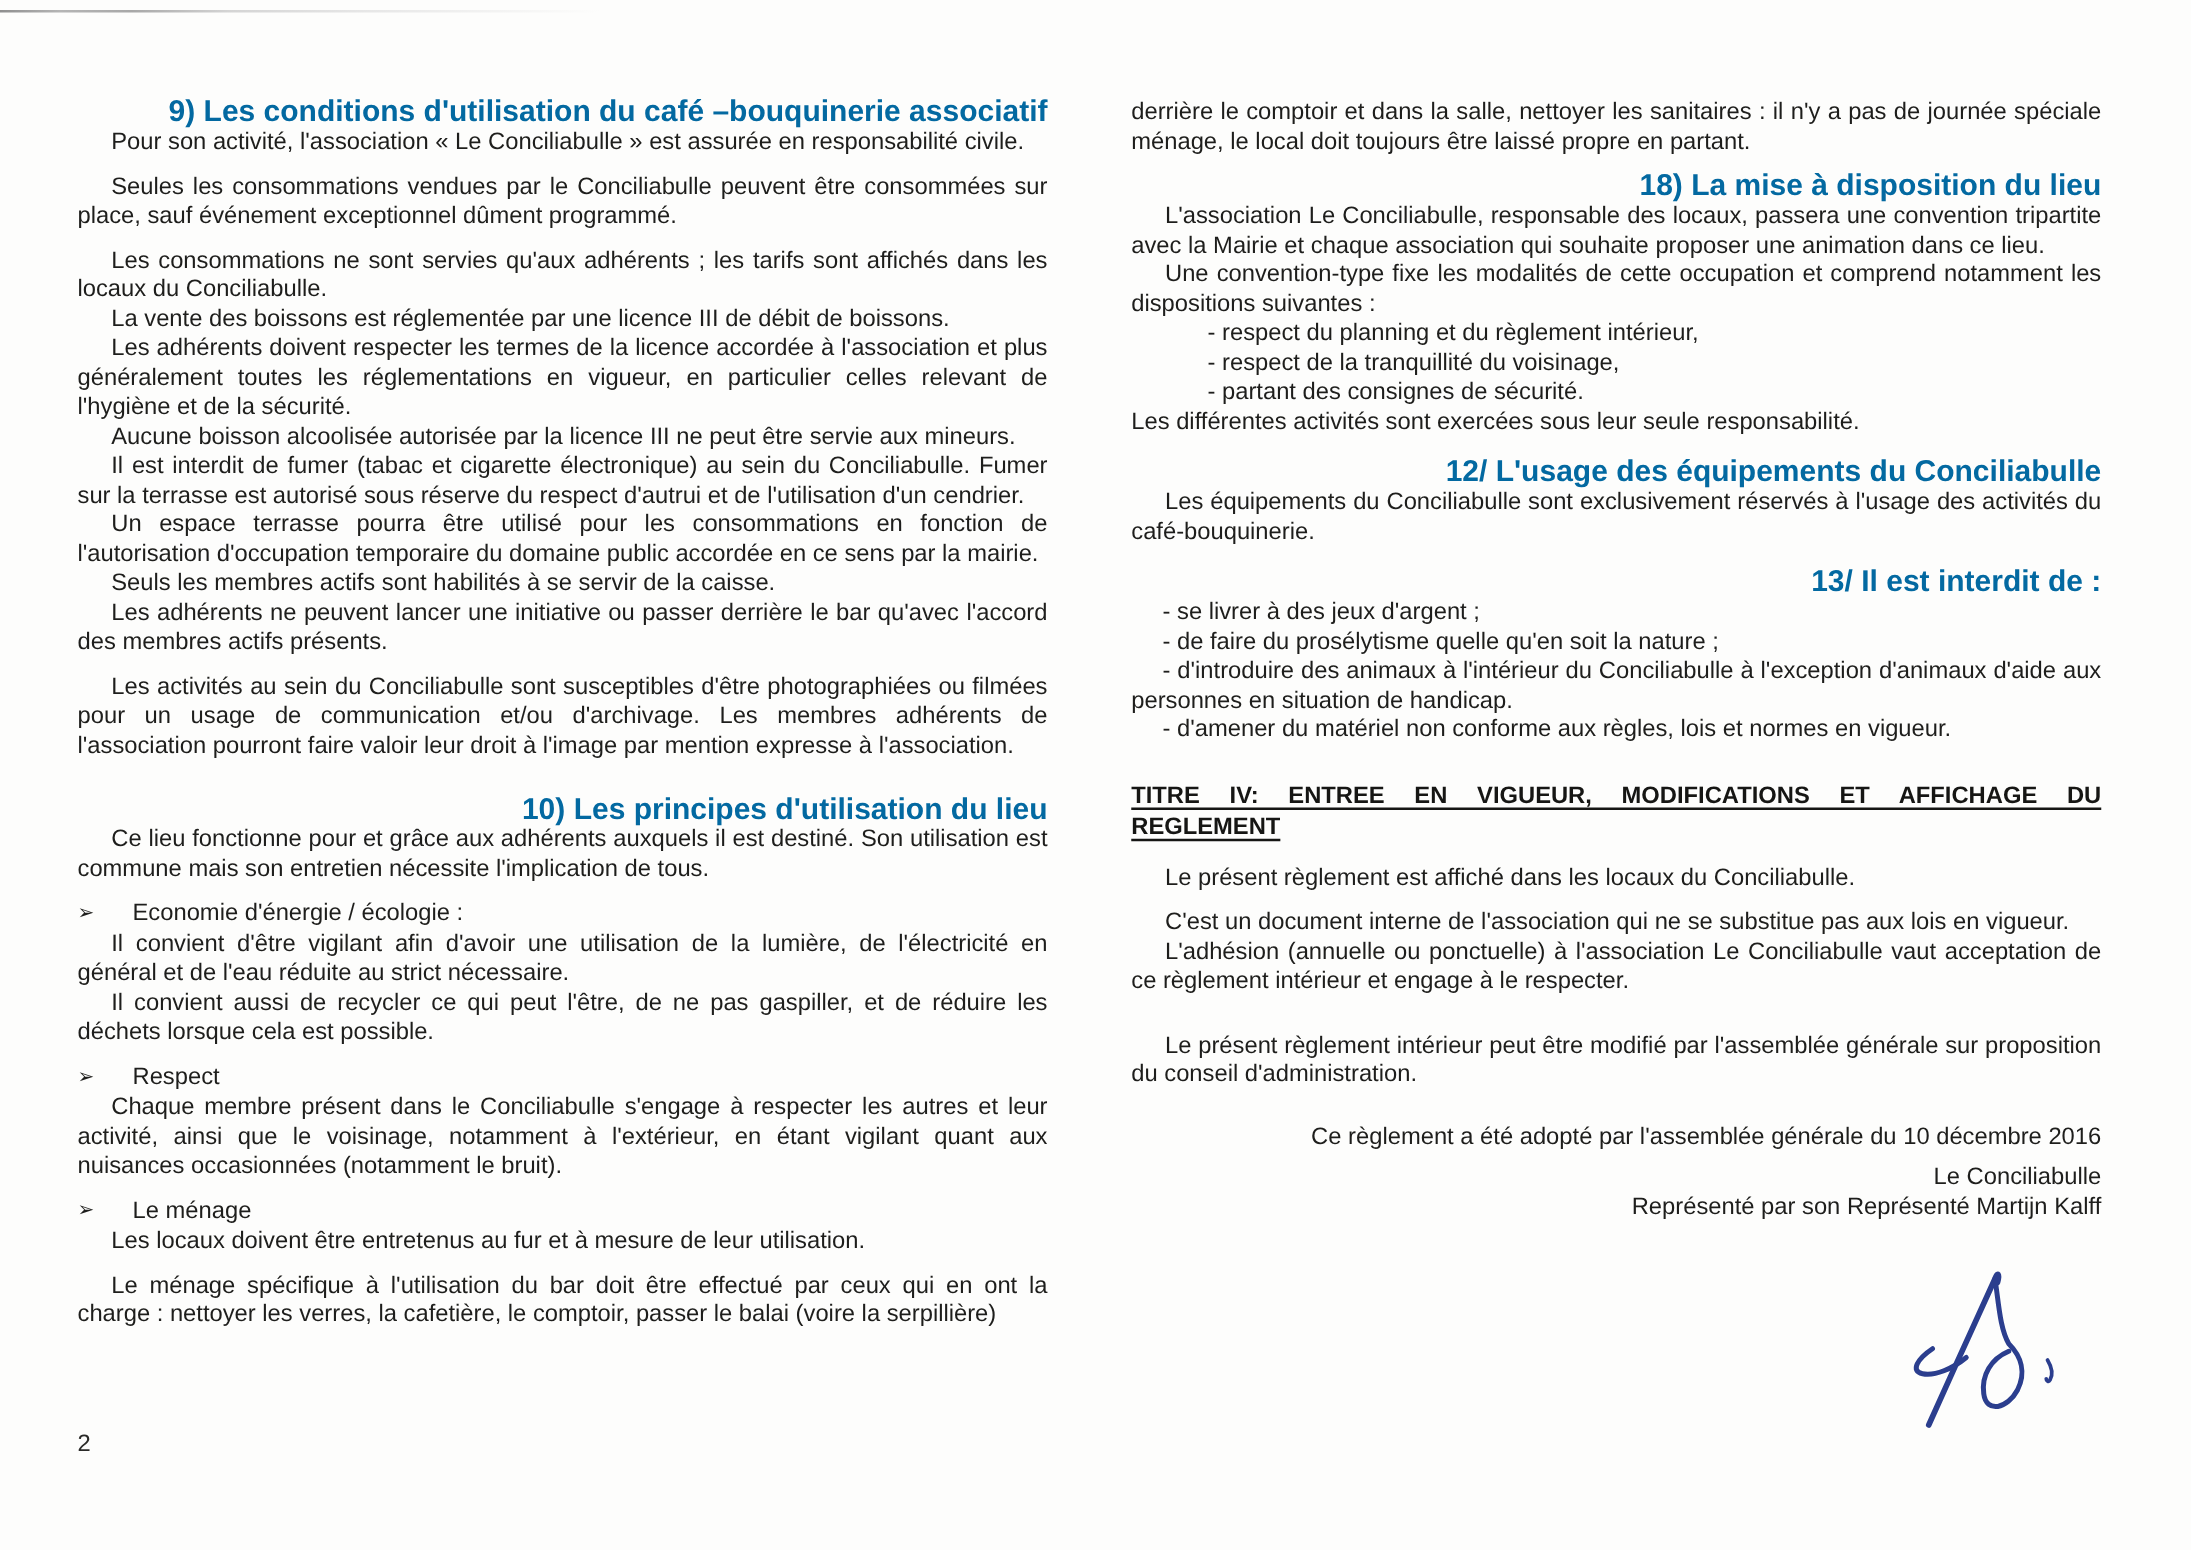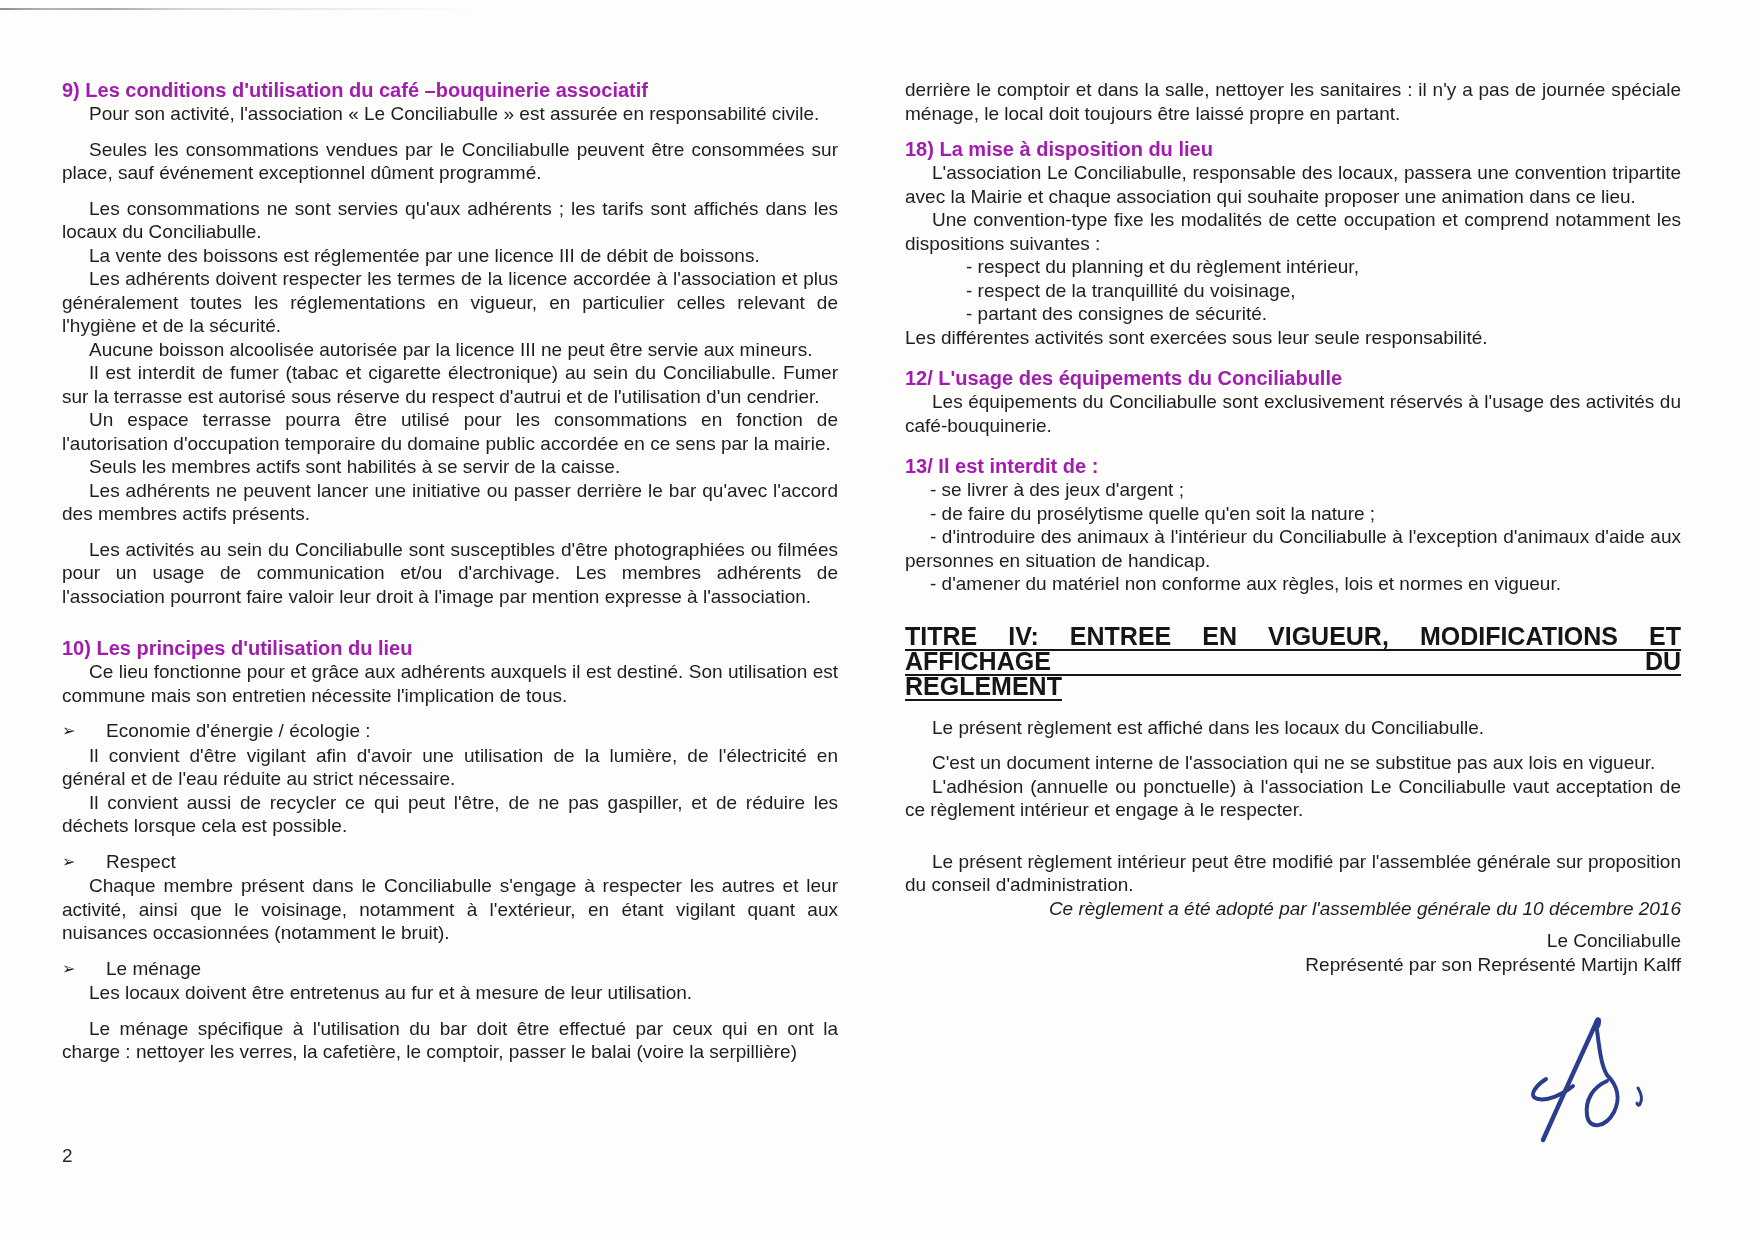--- a/index.html
+++ b/index.html
@@ -22,38 +22,38 @@
   }
   .col-left  { left:62px;  }
   .col-right { left:905px; }
   p { margin:0; }
   .ind  { text-indent:27px; }
   .dash { text-indent:25px; }
   .mt-s { margin-top:12px; }
   .mt-m { margin-top:17px; }
   .mt-l { margin-top:28px; }
   h2 {
-    margin:0; font-size:20px; line-height:24px;
-    font-weight:bold; text-align:left; color:#a21caf;
+    margin:0; font-size:24px; line-height:24px;
+    font-weight:bold; text-align:right; color:#0369a1;
   }
   .bullet-row { text-align:left; margin-top:12px; }
   .bmark { display:inline-block; width:44px; font-size:16px; transform:translateY(-1px); }
   .sub-item { margin-left:61px; text-align:left; }
   .titre-h {
-    font-weight:bold; font-size:25px; line-height:25px; color:#161614;
+    font-weight:bold; font-size:19px; line-height:25px; color:#161614;
   }
   .titre-line1 {
     text-align:justify; text-align-last:justify;
     text-decoration:underline; text-decoration-thickness:2.2px; text-underline-offset:4px;
   }
   .titre-line2 {
     text-align:left;
     text-decoration:underline; text-decoration-thickness:2.2px; text-underline-offset:4px;
   }
-  .adoption { text-align:right; text-indent:0;font-style:italic; }
+  .adoption { text-align:right; margin-top:26px; text-indent:0; }
   .sig-line { text-align:right; text-indent:0; }
   .sig-block { margin-top:9px; }
   .pagenum {
     position:absolute; left:62px; top:1145px;
     font-size:19px; color:#2a2a28;
   }
   .signature {
     position:absolute; left:1510px; top:995px; width:150px; height:170px;
   }
 </style>

